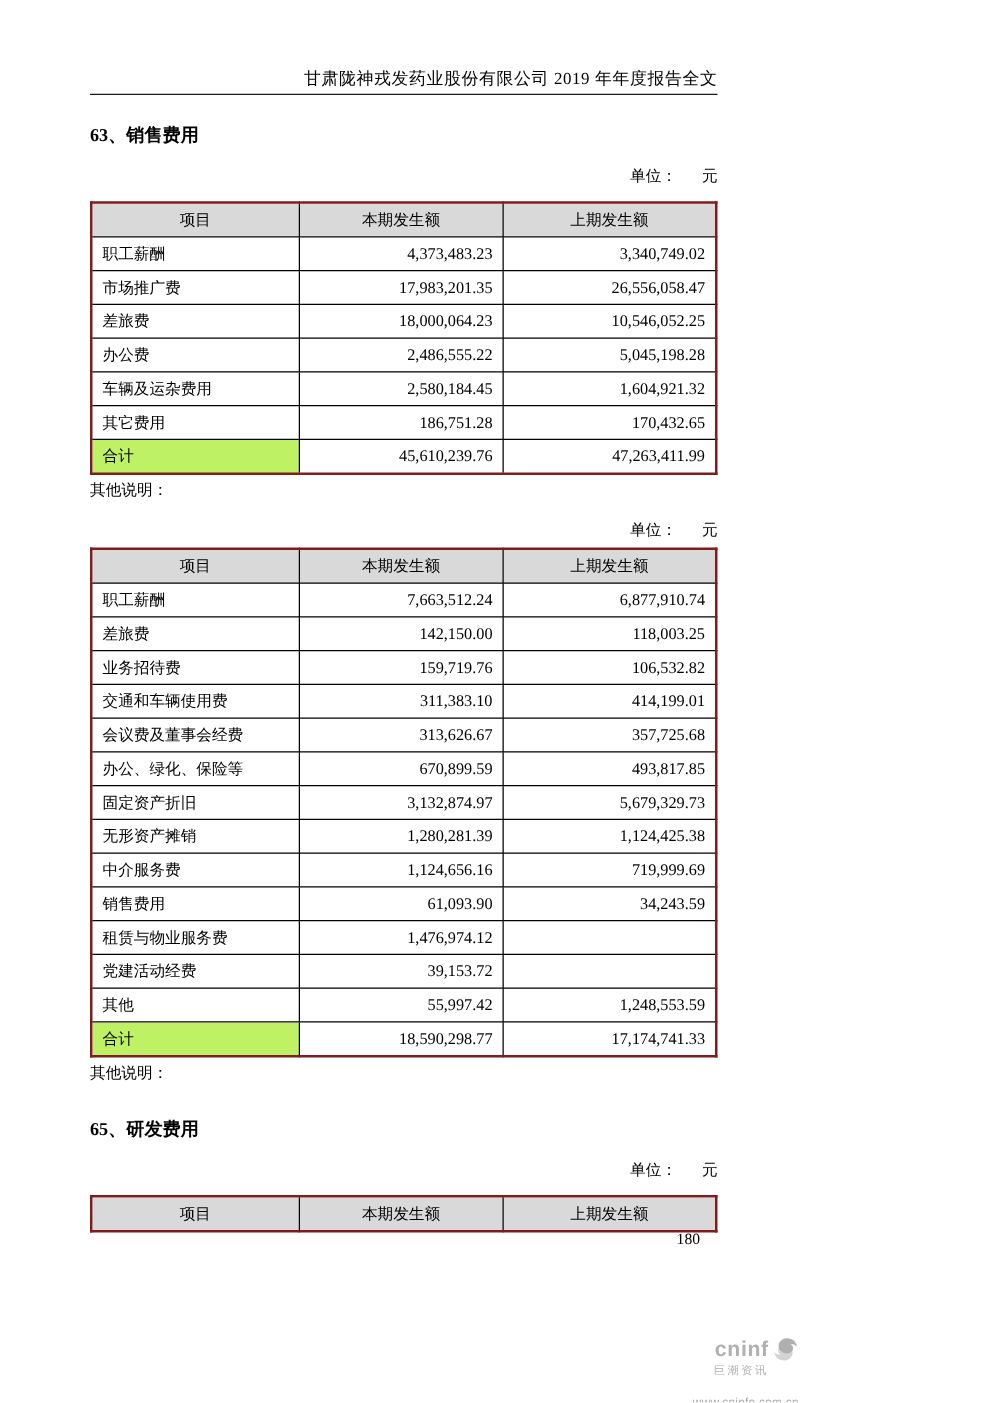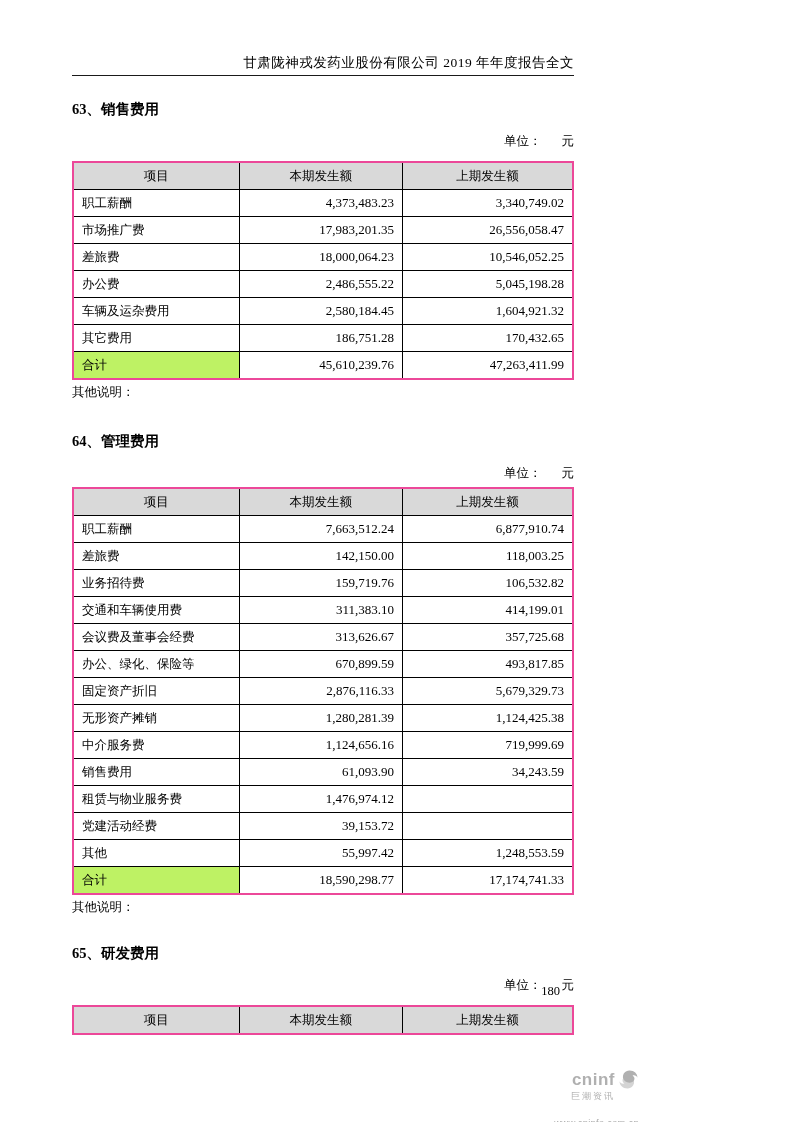--- a/index.html
+++ b/index.html
@@ -38,21 +38,21 @@
     text-align:right;
     font-size:12.5px;
     line-height:14px;
   }
   .unit-value{margin-left:20px;}
   .data-table{
     margin-top:13px;
     width:100%;
     border-collapse:collapse;
     table-layout:fixed;
-    border:2px solid #ec4899;
+    border:2px solid #7f1d1d;
   }
   .data-table.tight{margin-top:7px;}
   .data-table th,.data-table td{
     border:1px solid #000;
     height:26px;
     padding:0 8px;
     font-size:12.5px;
     font-weight:normal;
     white-space:nowrap;
     overflow:hidden;
@@ -166,21 +166,20 @@
           </tr>
           <tr class="total">
             <td class="item">合计</td>
             <td class="num">45,610,239.76</td>
             <td class="num">47,263,411.99</td>
           </tr>
         </tbody>
     </table>
     <div class="footnote">其他说明：</div>
 
-    <div class="sec-heading mt-sec2">64、管理费用</div>
     <div class="unit-line">
       <span>单位：</span><span class="unit-value">元</span>
     </div>
     <table class="data-table tight">
       <colgroup>
           <col style="width:33.2%">
           <col style="width:32.7%">
           <col style="width:34.1%">
         </colgroup>
       <thead>
@@ -216,21 +215,21 @@
             <td class="num">313,626.67</td>
             <td class="num">357,725.68</td>
           </tr>
           <tr>
             <td class="item">办公、绿化、保险等</td>
             <td class="num">670,899.59</td>
             <td class="num">493,817.85</td>
           </tr>
           <tr>
             <td class="item">固定资产折旧</td>
-            <td class="num">2,876,116.33</td>
+            <td class="num">3,132,874.97</td>
             <td class="num">5,679,329.73</td>
           </tr>
           <tr>
             <td class="item">无形资产摊销</td>
             <td class="num">1,280,281.39</td>
             <td class="num">1,124,425.38</td>
           </tr>
           <tr>
             <td class="item">中介服务费</td>
             <td class="num">1,124,656.16</td>

